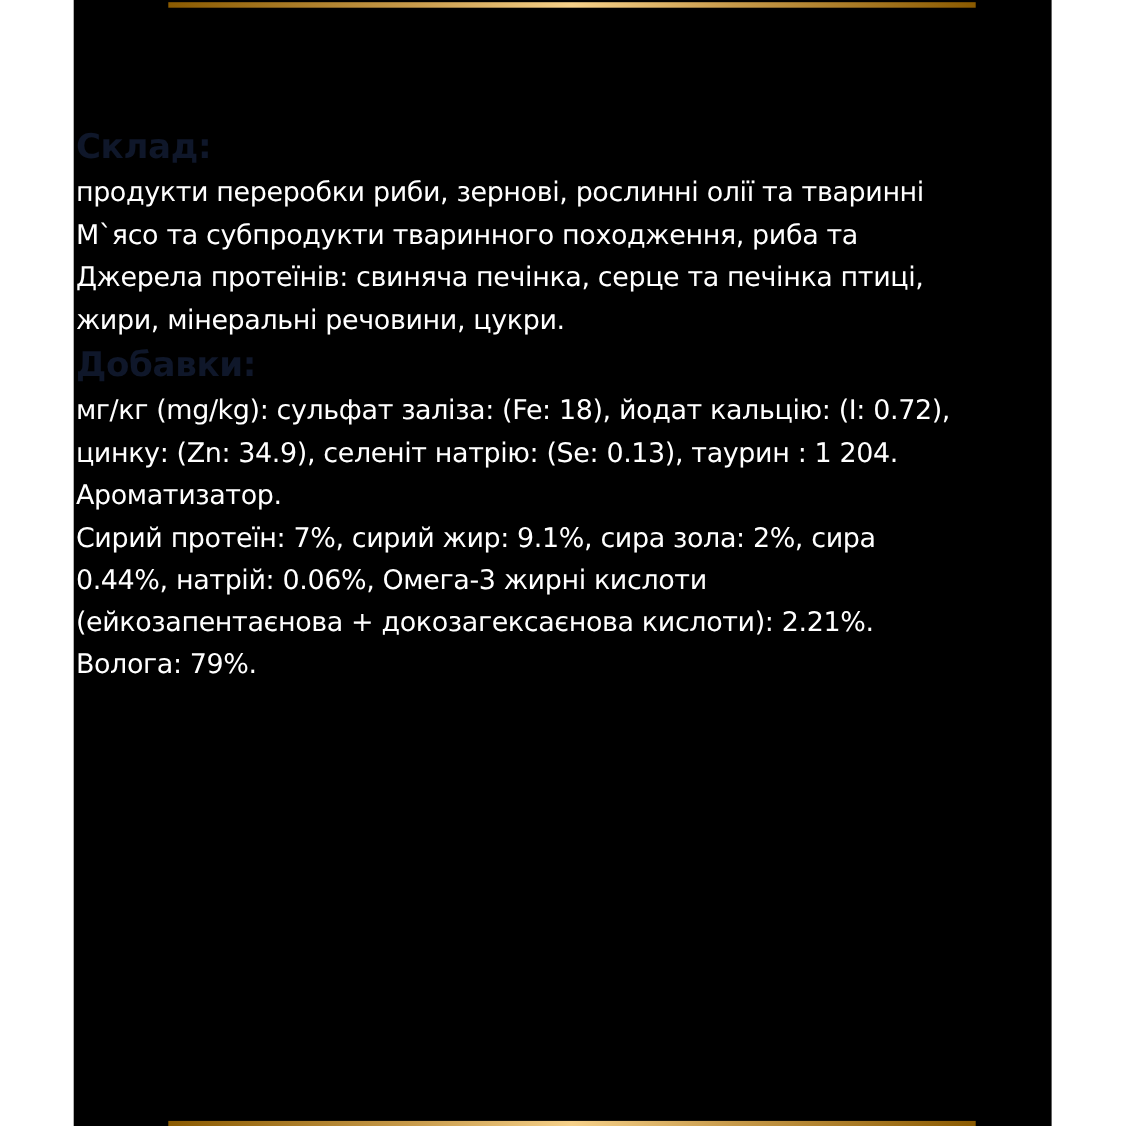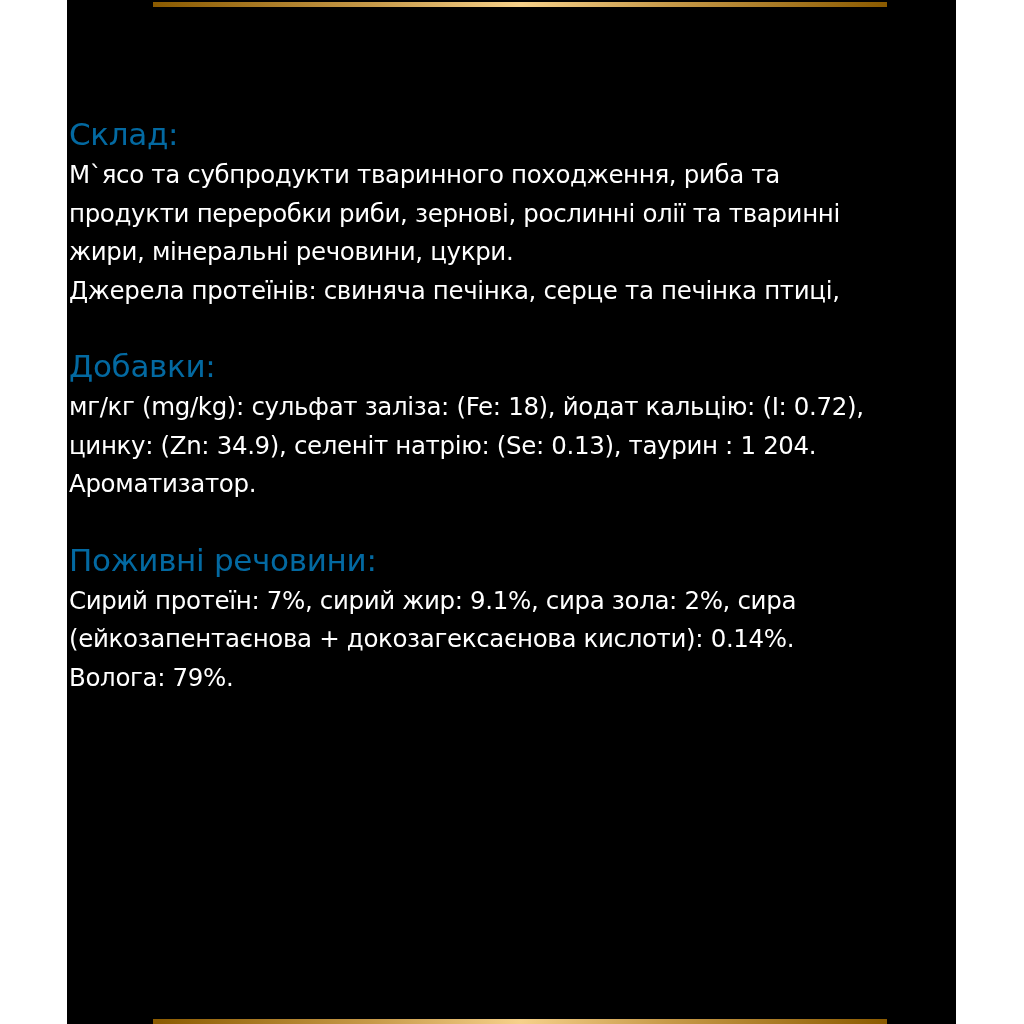--- a/index.html
+++ b/index.html
@@ -29,24 +29,24 @@
     .gold-bar.bottom { top: 1019px; }
     .content {
       position: absolute;
       left: 69px;
       top: 112px;
       width: 885px;
       font-family: "DejaVu Sans", sans-serif;
       color: #ffffff;
     }
     .section { margin: 0; }
-    .section + .section { margin-top: 34px; }
+    .section + .section { }
     .heading {
-      color: #0369a1;
-      font-weight: normal;
+      color: #0f172a;
+      font-weight: bold;
       font-size: 31px;
       line-height: 44px;
       margin: 0;
       letter-spacing: -0.3px;
     }
     .line {
       font-size: 24.5px;
       line-height: 38.5px;
       margin: 0;
       white-space: nowrap;
@@ -62,33 +62,33 @@
 <body>
 
 <div class="panel"></div>
 <div class="gold-bar top"></div>
 <div class="gold-bar bottom"></div>
 
 <div class="content">
 
   <div class="section">
     <h2 class="heading">Склад:</h2>
+    <p class="line">продукти переробки риби, зернові, рослинні олії та тваринні</p>
     <p class="line">М`ясо та субпродукти тваринного походження, риба та</p>
-    <p class="line">продукти переробки риби, зернові, рослинні олії та тваринні</p>
+    <p class="line">Джерела протеїнів: свиняча печінка, серце та печінка птиці,</p>
     <p class="line">жири, мінеральні речовини, цукри.</p>
-    <p class="line">Джерела протеїнів: свиняча печінка, серце та печінка птиці,</p>
   </div>
 
   <div class="section">
     <h2 class="heading">Добавки:</h2>
     <p class="line">мг/кг (mg/kg): сульфат заліза: (Fe: 18), йодат кальцію: (I: 0.72),</p>
     <p class="line">цинку: (Zn: 34.9), селеніт натрію: (Se: 0.13), таурин : 1 204.</p>
     <p class="line">Ароматизатор.</p>
   </div>
 
   <div class="section">
-    <h2 class="heading">Поживні речовини:</h2>
     <p class="line">Сирий протеїн: 7%, сирий жир: 9.1%, сира зола: 2%, сира</p>
-    <p class="line">(ейкозапентаєнова + докозагексаєнова кислоти): 0.14%.</p>
+    <p class="line">0.44%, натрій: 0.06%, Омега-3 жирні кислоти</p>
+    <p class="line">(ейкозапентаєнова + докозагексаєнова кислоти): 2.21%.</p>
     <p class="line">Волога: 79%.</p>
   </div>
 
 </div>
 
 </body></html>

